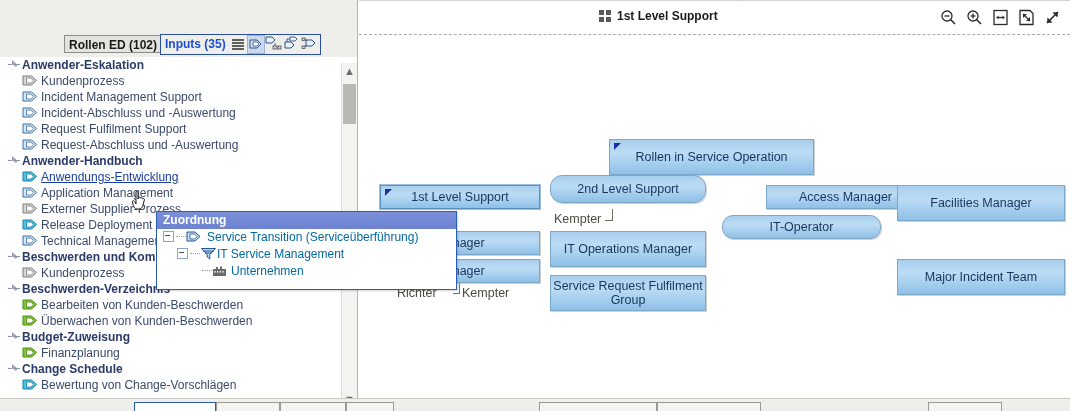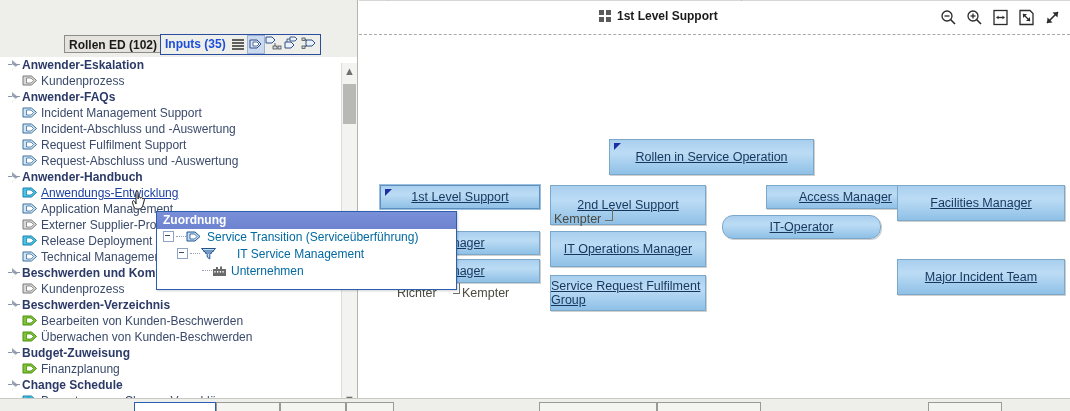--- a/index.html
+++ b/index.html
@@ -156,24 +156,24 @@
   #canvas{
     position:absolute;left:0;top:35px;width:711px;height:363px;
     background:#ffffff;overflow:hidden;
   }
   .node{
     position:absolute;
     background:linear-gradient(to bottom,#a9cfee 0%,#bcdcf5 38%,#8fc0e6 100%);
     border:1px solid #7ba7c9;
     box-sizing:border-box;
     display:flex;align-items:center;justify-content:center;
+    text-align:center;
     font-size:12.5px;color:#17365d;
     line-height:14px;
     box-shadow:1px 1px 0 rgba(120,120,120,.35);
-    text-decoration:underline;
   }
   .node.selected{
     border:1px solid #5b8fbe;
     box-shadow:0 0 0 1px #9bbfdd;
   }
   .node .flag{
     position:absolute;left:4px;top:3px;width:0;height:0;
     border-top:7px solid #1d2fa0;border-right:7px solid transparent;
   }
   .caption{
@@ -282,21 +282,20 @@
         </span>
       </div>
     </div>
 
     <div id="tree">
         <div class="trow"><span class="ind" style="width:8px"></span><span class="exp"><span class="expstem"></span></span><span class="grp-label">Anwender-Eskalation</span></div>
         <div class="trow"><span class="ind" style="width:22px"></span><span class="picon"><svg width="16" height="11" viewBox="0 0 16 11">
               <path d="M1 1 L9.5 1 L14.5 5.5 L9.5 10 L1 10 Z" fill="#d8d8d8" stroke="#7a7a7a" stroke-width="1"></path>
               <path d="M4.5 3 L9 3 L11.5 5.5 L9 8 L4.5 8 Z" fill="#ffffff" stroke="#7a7a7a" stroke-width="0.8"></path>
             </svg></span><span class="leaf-label">Kundenprozess</span></div>
-        <div class="trow"><span class="ind" style="width:8px"></span><span class="exp"><span class="expstem"></span></span><span class="grp-label">Anwender-FAQs</span></div>
         <div class="trow"><span class="ind" style="width:22px"></span><span class="picon"><svg width="16" height="11" viewBox="0 0 16 11">
               <path d="M1 1 L9.5 1 L14.5 5.5 L9.5 10 L1 10 Z" fill="#cfe6f7" stroke="#3f6f9a" stroke-width="1"></path>
               <path d="M4.5 3 L9 3 L11.5 5.5 L9 8 L4.5 8 Z" fill="#ffffff" stroke="#3f6f9a" stroke-width="0.8"></path>
             </svg></span><span class="leaf-label">Incident Management Support</span></div>
         <div class="trow"><span class="ind" style="width:22px"></span><span class="picon"><svg width="16" height="11" viewBox="0 0 16 11">
               <path d="M1 1 L9.5 1 L14.5 5.5 L9.5 10 L1 10 Z" fill="#cfe6f7" stroke="#3f6f9a" stroke-width="1"></path>
               <path d="M4.5 3 L9 3 L11.5 5.5 L9 8 L4.5 8 Z" fill="#ffffff" stroke="#3f6f9a" stroke-width="0.8"></path>
             </svg></span><span class="leaf-label">Incident-Abschluss und -Auswertung</span></div>
         <div class="trow"><span class="ind" style="width:22px"></span><span class="picon"><svg width="16" height="11" viewBox="0 0 16 11">
               <path d="M1 1 L9.5 1 L14.5 5.5 L9.5 10 L1 10 Z" fill="#cfe6f7" stroke="#3f6f9a" stroke-width="1"></path>
@@ -422,21 +421,21 @@
 
     <div id="canvas">
         <div class="node" id="rollen-in-service-operation" style="left:250px;top:104px;width:205px;height:36px;">
           <span class="flag"></span>
           <span>Rollen in Service Operation</span>
         </div>
         <div class="node selected" id="1st-level-support" style="left:21px;top:150px;width:160px;height:24px;">
           <span class="flag"></span>
           <span>1st Level Support</span>
         </div>
-        <div class="node" id="2nd-level-support" style="left:191px;top:150px;width:156px;height:40px;">
+        <div class="node" id="2nd-level-support" style="left:191px;top:140px;width:156px;height:28px;border-radius:12px;">
           <span>2nd Level Support</span>
         </div>
         <div class="node" id="access-manager" style="left:363px;top:150px;width:159px;height:24px;margin-left:44px;">
           <span>Access Manager</span>
         </div>
         <div class="node" id="facilities-manager" style="left:538px;top:150px;width:168px;height:36px;">
           <span>Facilities Manager</span>
         </div>
         <div class="node" id="it-operator" style="left:363px;top:180px;width:159px;height:24px;border-radius:11px;">
           <span>IT-Operator</span>
@@ -470,21 +469,21 @@
     <div id="popup-title">Zuordnung</div>
     <div id="popup-body">
         <div class="prow" style="padding-left:6px;"><span class="pm"></span><span class="pdots"></span><span><svg width="17" height="11" viewBox="0 0 17 11" style="vertical-align:-1px">
               <path d="M1 1 L9 1 L14 5.5 L9 10 L1 10 Z" fill="#bfe0f7" stroke="#25528f" stroke-width="1"></path>
               <path d="M4 3 L8.5 3 L11 5.5 L8.5 8 L4 8 Z" fill="#ffffff" stroke="#25528f" stroke-width="0.8"></path>
             </svg></span><span style="margin-left:4px">Service Transition (Serviceüberführung)</span></div>
         <div class="prow" style="padding-left:20px;"><span class="pm"></span><span class="pdots"></span><span><svg width="17" height="13" viewBox="0 0 17 13" style="vertical-align:-2px">
               <path d="M1.5 1.5 L15.5 1.5 L9.8 7.5 L9.8 12 L7.2 10 L7.2 7.5 Z" fill="#bfe0f7" stroke="#25528f" stroke-width="1"></path>
               <line x1="3" y1="4" x2="14" y2="4" stroke="#25528f" stroke-width="1"></line>
               <line x1="5" y1="6" x2="12" y2="6" stroke="#25528f" stroke-width="1"></line>
-            </svg></span><span style="margin-left:20px">IT Service Management</span></div>
+            </svg></span><span style="margin-left:0">IT Service Management</span></div>
         <div class="prow" style="padding-left:34px;"><span style="display:inline-block;width:11px"></span><span class="pdots"></span><span><svg width="15" height="12" viewBox="0 0 15 12" style="vertical-align:-2px">
               <path d="M1 11 L1 4 L4 4 L4 2 L6 2 L6 4 L8 4 L8 1.5 L10 1.5 L10 4 L14 4 L14 11 Z" fill="#6a6a6a"></path>
               <g fill="#ffffff">
                 <rect x="2.3" y="6" width="1.3" height="1.6"></rect>
                 <rect x="5" y="6" width="1.3" height="1.6"></rect>
                 <rect x="7.7" y="6" width="1.3" height="1.6"></rect>
                 <rect x="10.4" y="6" width="1.3" height="1.6"></rect>
               </g>
             </svg></span><span style="margin-left:4px">Unternehmen</span></div>
       </div>

